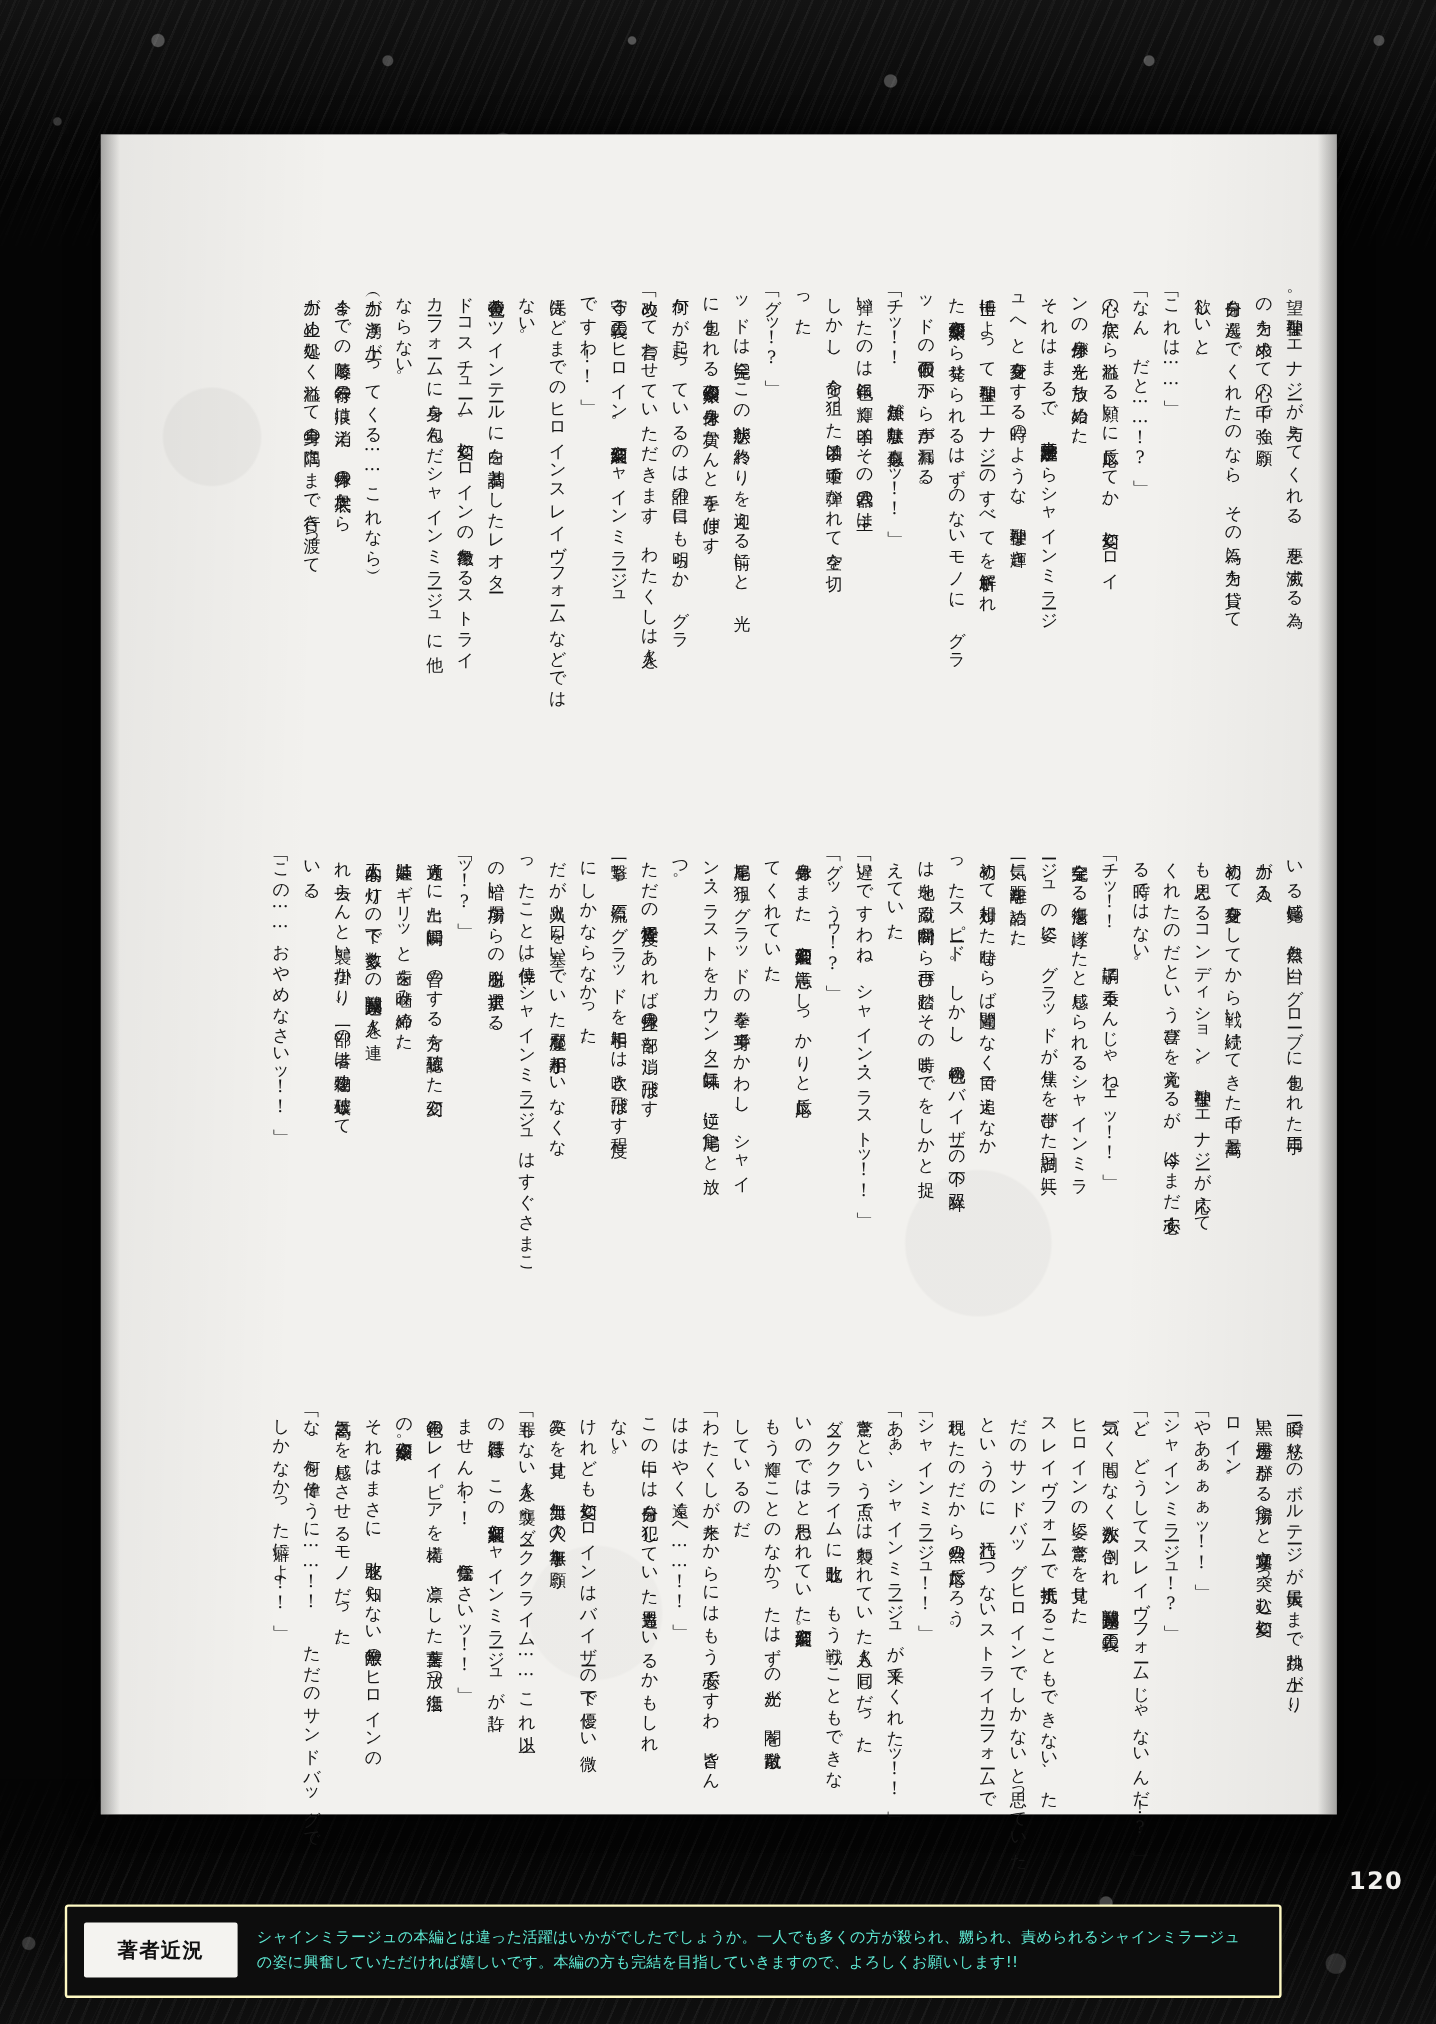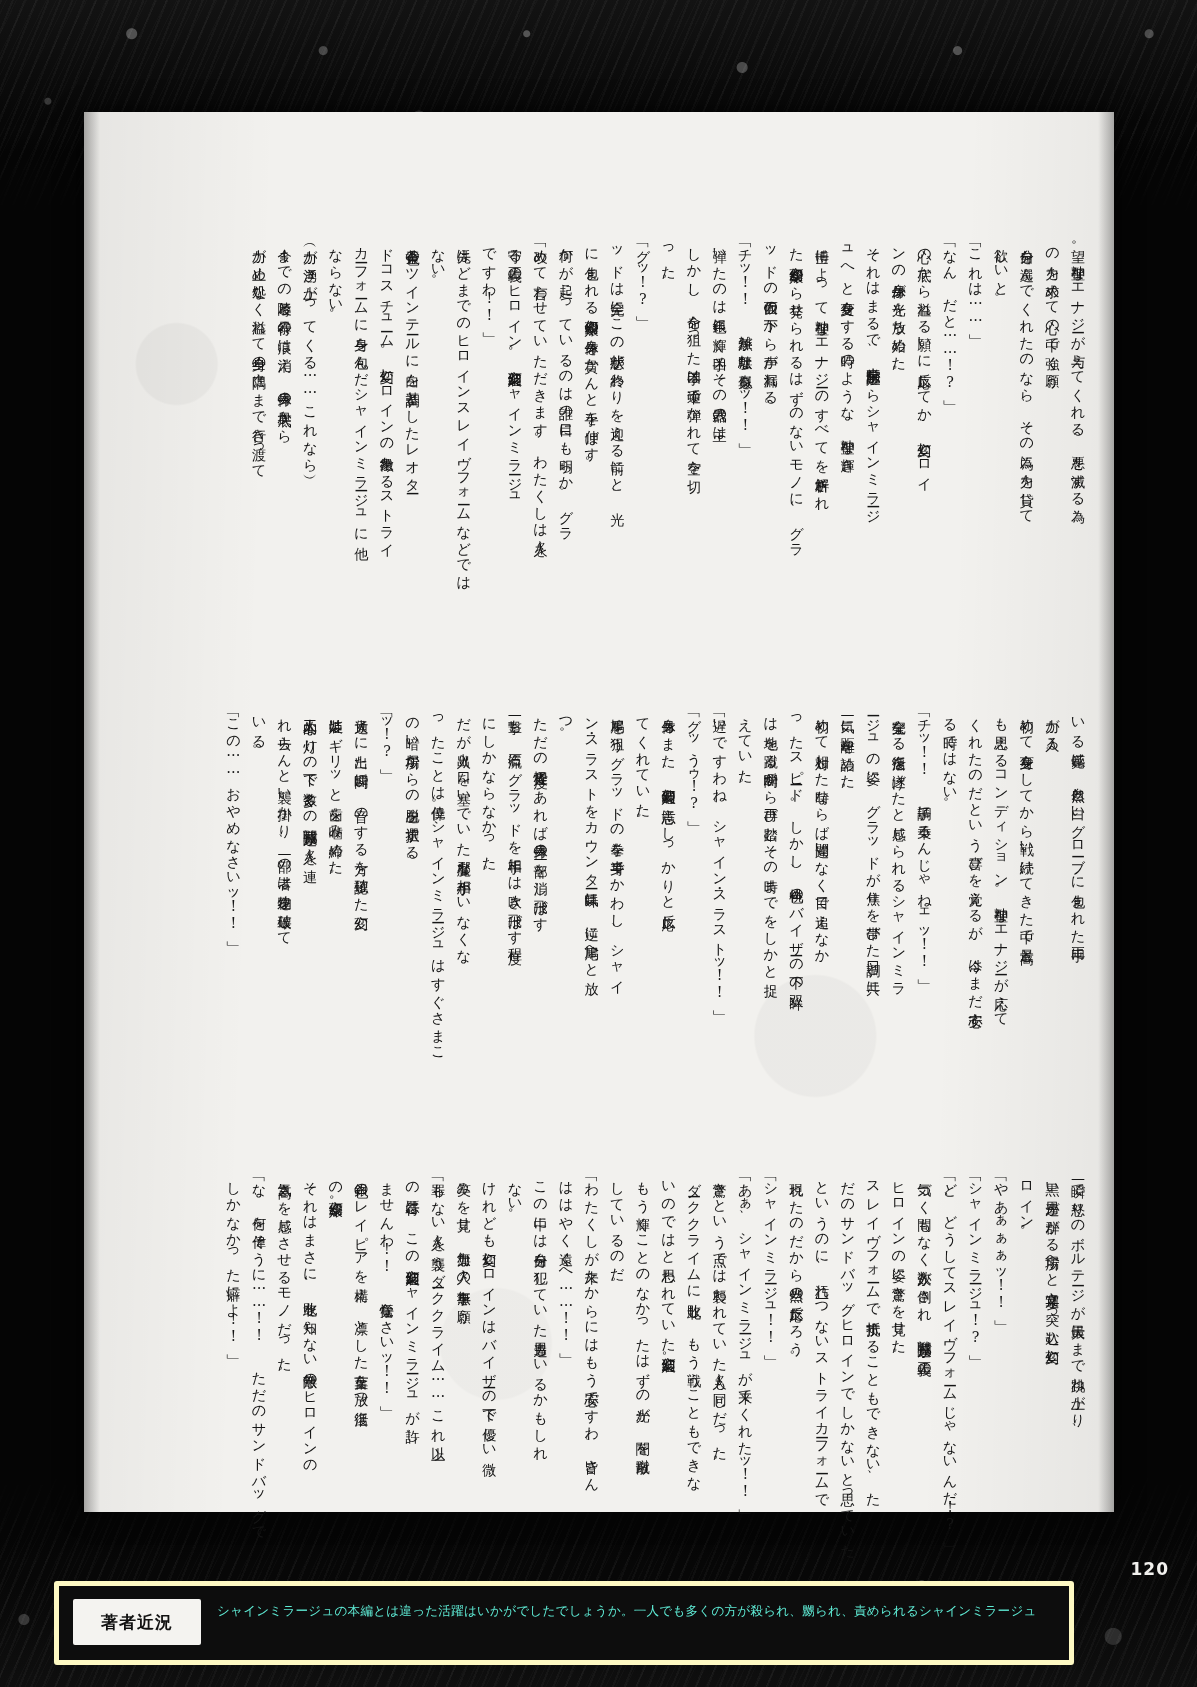--- a/index.html
+++ b/index.html
@@ -60,31 +60,31 @@
 
   .r1{left:24px;top:126px;width:982px;height:430px;}
   .r2{left:128px;top:596px;width:878px;height:430px;}
   .r3{left:128px;top:1060px;width:878px;height:420px;}
 
   .region .col{display:inline-block;vertical-align:top;height:100%;}
 
   
   .footer{position:absolute;left:0;bottom:0;width:100%;height:122px;}
   .footer-bar{position:absolute;left:54px;bottom:22px;width:1010px;height:74px;
-     background:#0d0d0d;border:5px solid #fef9c3;border-radius:3px;}
+     background:#0d0d0d;border:2px solid #fef9c3;border-radius:3px;}
   .footer-tag{position:absolute;left:14px;top:13px;width:128px;height:46px;
      background:#f4f3f0;border-radius:2px;display:flex;align-items:center;justify-content:center;}
   .footer-tag span{font-family:"DejaVu Sans","Liberation Sans",sans-serif;
      font-weight:bold;font-size:17px;letter-spacing:1px;color:#111;}
   .footer-text{position:absolute;left:158px;top:14px;right:20px;
      color:#5eead4;font-size:12.6px;line-height:21px;letter-spacing:.2px;
      font-family:"DejaVu Sans","Liberation Sans",sans-serif;}
   .page-num{position:absolute;right:28px;bottom:108px;
      font-family:"DejaVu Sans","Liberation Sans",sans-serif;
-     font-weight:bold;font-size:17px;color:#f2f1ee;letter-spacing:1px;}
+     font-weight:bold;font-size:20px;color:#f2f1ee;letter-spacing:1px;}
 </style>
 </head>
 <body>
 
 <div class="page-frame">
   <div class="grunge"></div>
   <div class="grunge2"></div>
 
   <div class="paper">
     <div class="paper-noise"></div>
@@ -98,16 +98,17 @@
 
   <div class="page-num">120</div>
 
   <div class="footer">
     <div class="footer-bar">
       <div class="footer-tag">
         <span>著者近況</span>
       </div>
       <div class="footer-text">
         <div>シャインミラージュの本編とは違った活躍はいかがでしたでしょうか。一人でも多くの方が殺られ、嬲られ、責められるシャインミラージュ</div>
+        <div>の姿に興奮していただければ嬉しいです。本編の方も完結を目指していきますので、よろしくお願いします!!</div>
       </div>
     </div>
   </div>
 </div>
 
 </body></html>

